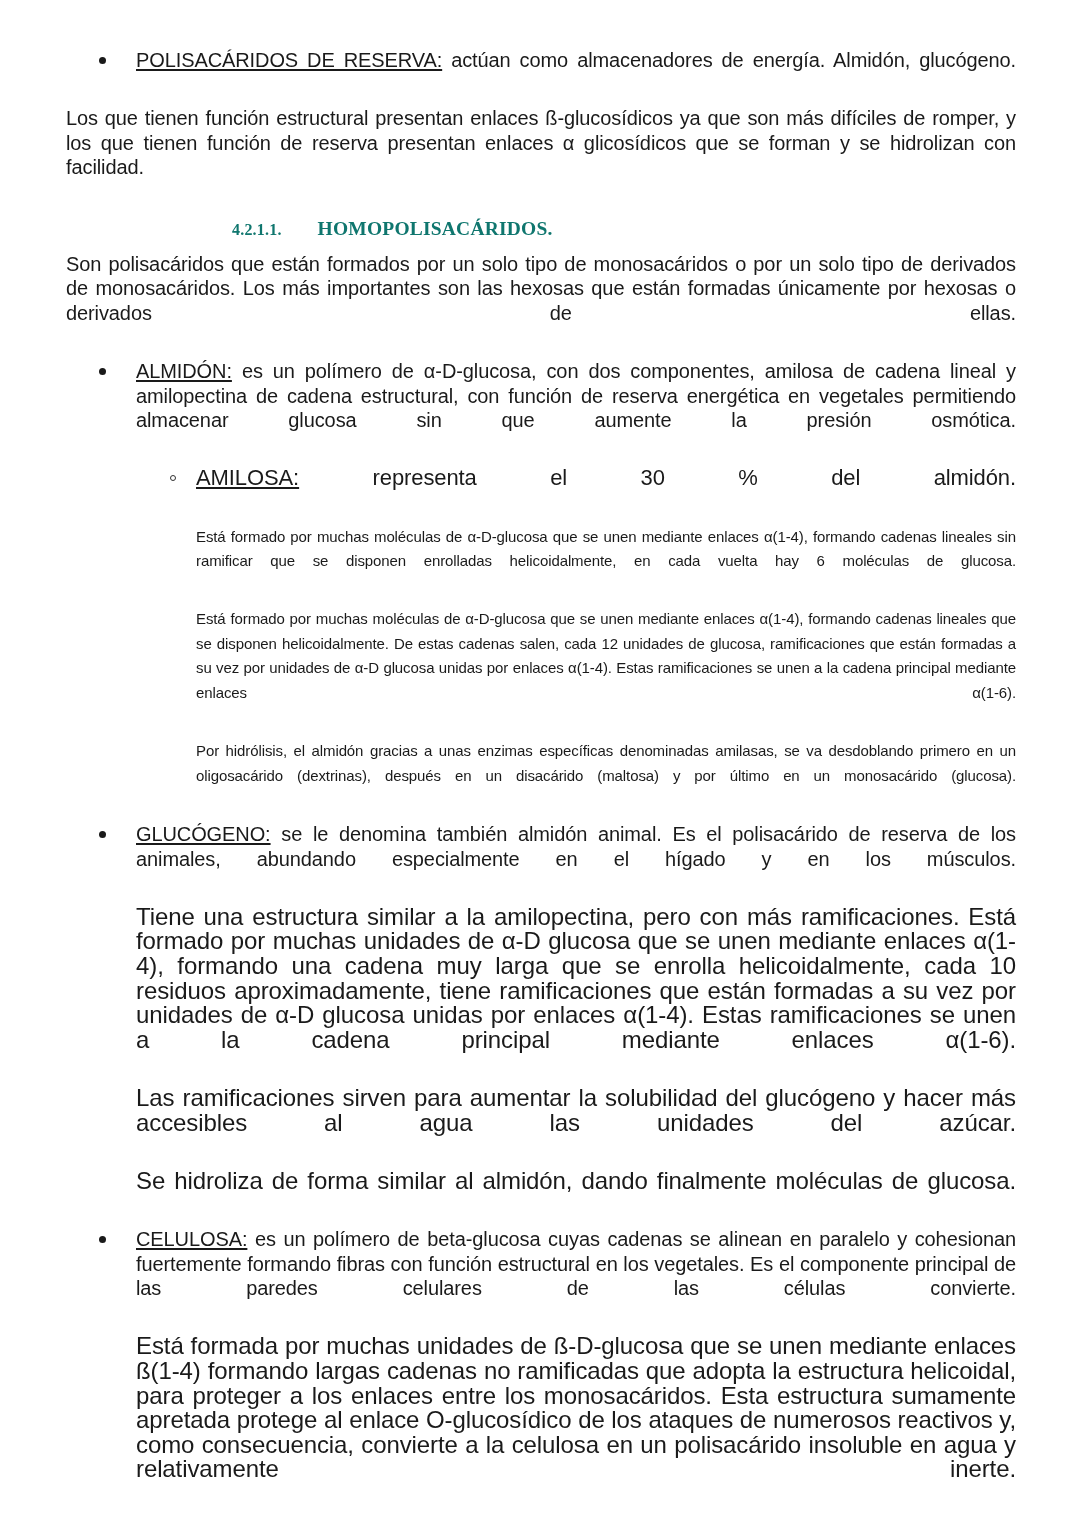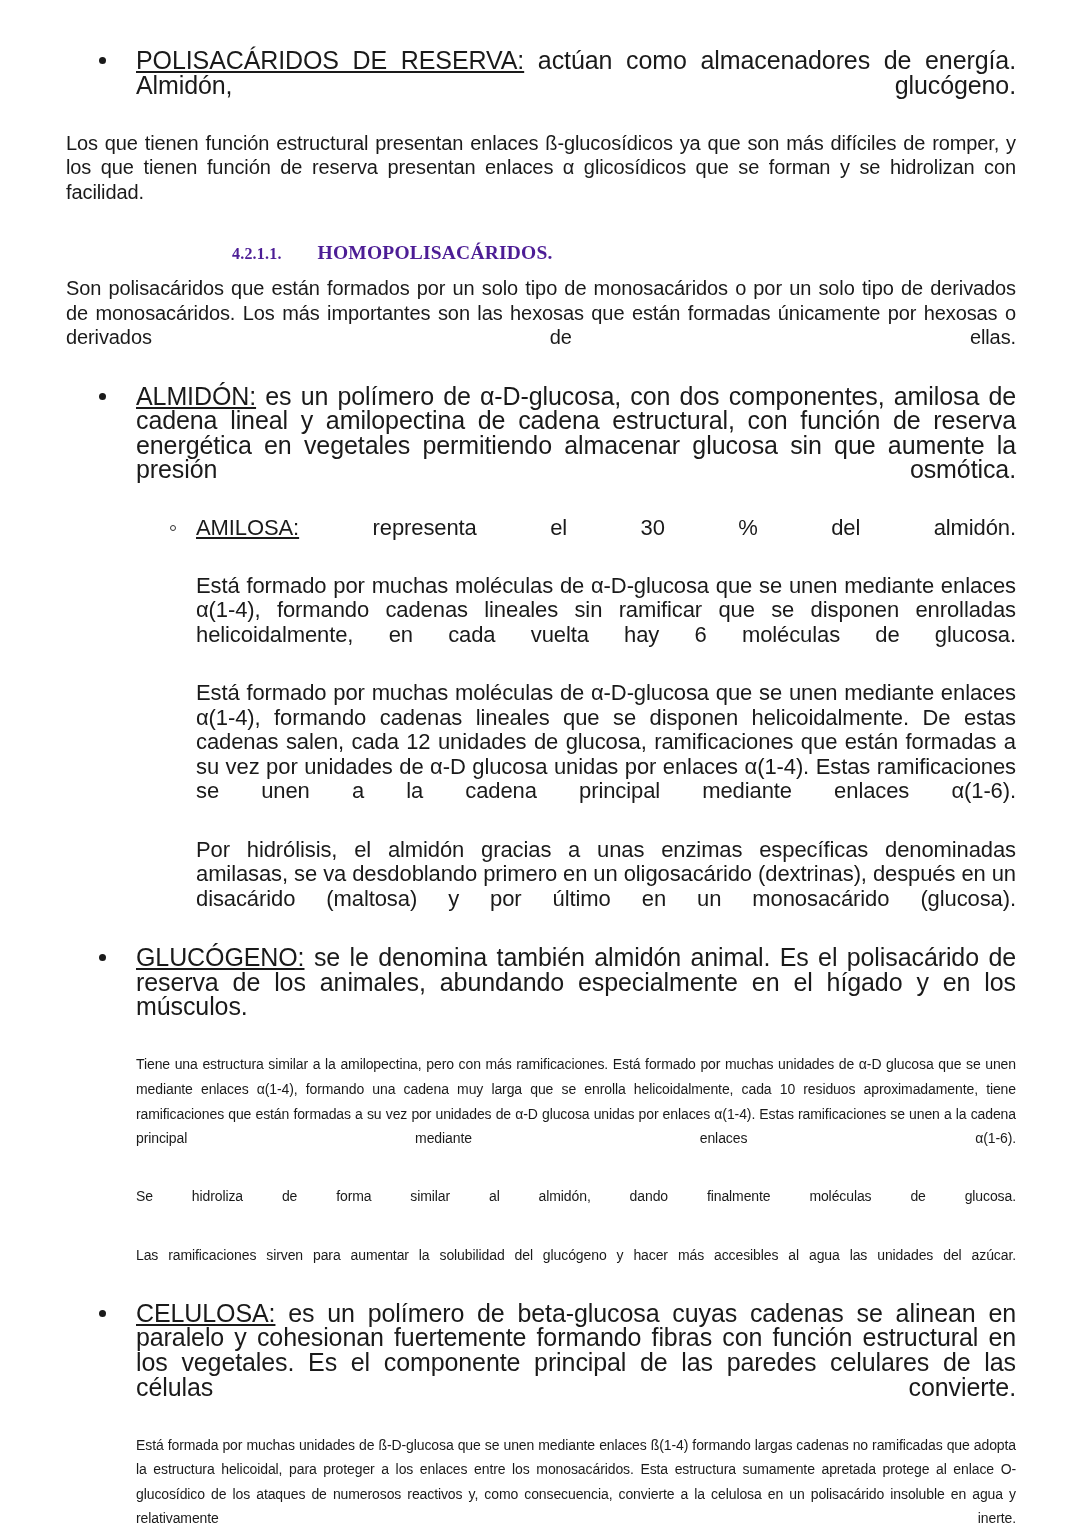--- a/index.html
+++ b/index.html
@@ -32,21 +32,21 @@
     margin: 0 0 9px 0;
     letter-spacing: -0.1px;
     word-spacing: 0.2px;
   }
 
   
   .bullet1 {
     position: relative;
     margin: 0 0 9px 0;
     padding-left: 70px;
-    font-size: 25px;
+    font-size: 20px;
     line-height: 24.6px;
     text-align: justify;
     letter-spacing: -0.1px;
   }
   .bullet1 > .dot {
     position: absolute;
     left: 33px;
     top: 9px;
     width: 7px;
     height: 7px;
@@ -73,29 +73,29 @@
     border-radius: 50%;
     border: 1.4px solid #333;
     background: transparent;
     box-sizing: border-box;
   }
 
   
   .sub1 {
     margin: 0 0 9px 0;
     padding-left: 70px;
-    font-size: 14px;
+    font-size: 24px;
     line-height: 24.6px;
     text-align: justify;
     letter-spacing: -0.1px;
   }
   .sub2 {
     margin: 0 0 9px 0;
     padding-left: 130px;
-    font-size: 22px;
+    font-size: 15px;
     line-height: 24.6px;
     text-align: justify;
     letter-spacing: -0.1px;
   }
 
   
   .para::after, .bullet1::after, .bullet2::after,
   .sub1::after, .sub2::after {
     content: "";
     display: inline-block;
@@ -106,21 +106,21 @@
     text-decoration: underline;
     text-underline-offset: 2px;
   }
 
   
   .heading {
     margin: 12px 0 10px 0;
     padding-left: 166px;
     font-family: "Liberation Serif", serif;
     font-weight: bold;
-    color: #4c1d95;
+    color: #0f766e;
     font-size: 19px;
     line-height: 24px;
     letter-spacing: 0.2px;
   }
   .heading .num { margin-right: 36px; font-size: 16px; }
   .heading .ttl { font-size: 19.5px; }
 </style>
 </head>
 <body>
 
@@ -147,21 +147,21 @@
   </div>
   <p class="sub2">Está formado por muchas moléculas de α-D-glucosa que se unen mediante enlaces α(1-4), formando cadenas lineales sin ramificar que se disponen enrolladas helicoidalmente, en cada vuelta hay 6 moléculas de glucosa.</p>
 
   <p class="sub2">Está formado por muchas moléculas de α-D-glucosa que se unen mediante enlaces α(1-4), formando cadenas lineales que se disponen helicoidalmente. De estas cadenas salen, cada 12 unidades de glucosa, ramificaciones que están formadas a su vez por unidades de α-D glucosa unidas por enlaces α(1-4). Estas ramificaciones se unen a la cadena principal mediante enlaces α(1-6).</p>
   <p class="sub2">Por hidrólisis, el almidón gracias a unas enzimas específicas denominadas amilasas, se va desdoblando primero en un oligosacárido (dextrinas), después en un disacárido (maltosa) y por último en un monosacárido (glucosa).</p>
 
   <div class="bullet1">
     <span class="dot"></span><span class="term">GLUCÓGENO:</span><span> se le denomina también almidón animal. Es el polisacárido de reserva de los animales, abundando especialmente en el hígado y en los músculos.</span>
   </div>
   <p class="sub1">Tiene una estructura similar a la amilopectina, pero con más ramificaciones. Está formado por muchas unidades de α-D glucosa que se unen mediante enlaces α(1-4), formando una cadena muy larga que se enrolla helicoidalmente, cada 10 residuos aproximadamente, tiene ramificaciones que están formadas a su vez por unidades de α-D glucosa unidas por enlaces α(1-4). Estas ramificaciones se unen a la cadena principal mediante enlaces α(1-6).</p>
+  <p class="sub1">Las ramificaciones sirven para aumentar la solubilidad del glucógeno y hacer más accesibles al agua las unidades del azúcar.</p>
   <p class="sub1">Se hidroliza de forma similar al almidón, dando finalmente moléculas de glucosa.</p>
-  <p class="sub1">Las ramificaciones sirven para aumentar la solubilidad del glucógeno y hacer más accesibles al agua las unidades del azúcar.</p>
 
   <div class="bullet1">
     <span class="dot"></span><span class="term">CELULOSA:</span><span> es un polímero de beta-glucosa cuyas cadenas se alinean en paralelo y cohesionan fuertemente formando fibras con función estructural en los vegetales. Es el componente principal de las paredes celulares de las células convierte.</span>
   </div>
   <p class="sub1">Está formada por muchas unidades de ß-D-glucosa que se unen mediante enlaces ß(1-4) formando largas cadenas no ramificadas que adopta la estructura helicoidal, para proteger a los enlaces entre los monosacáridos. Esta estructura sumamente apretada protege al enlace O-glucosídico de los ataques de numerosos reactivos y, como consecuencia, convierte a la celulosa en un polisacárido insoluble en agua y relativamente inerte.</p>
 
 </div>
 
 </body></html>

